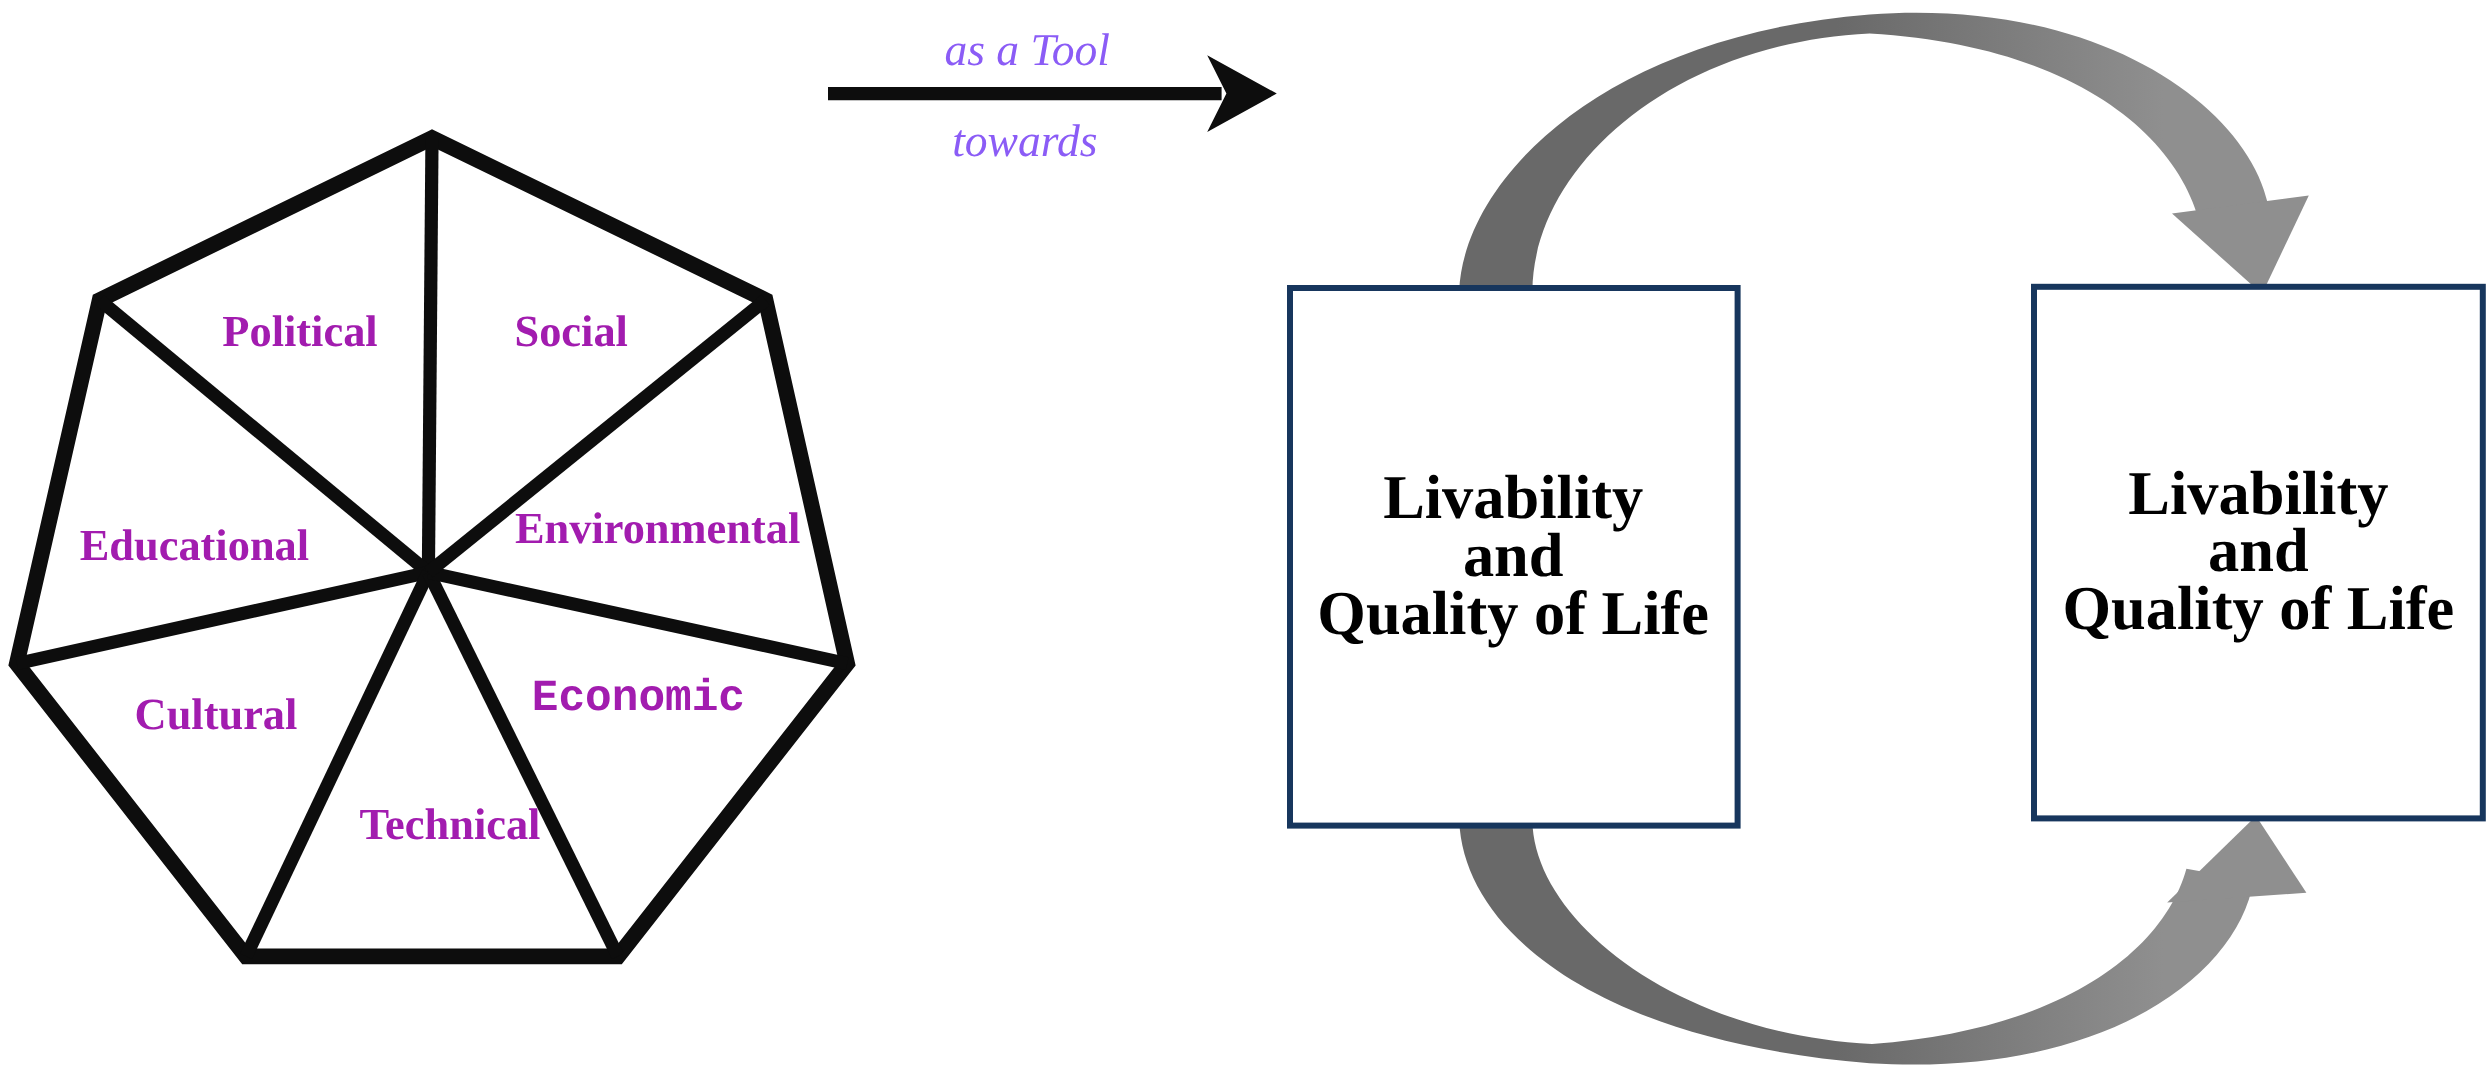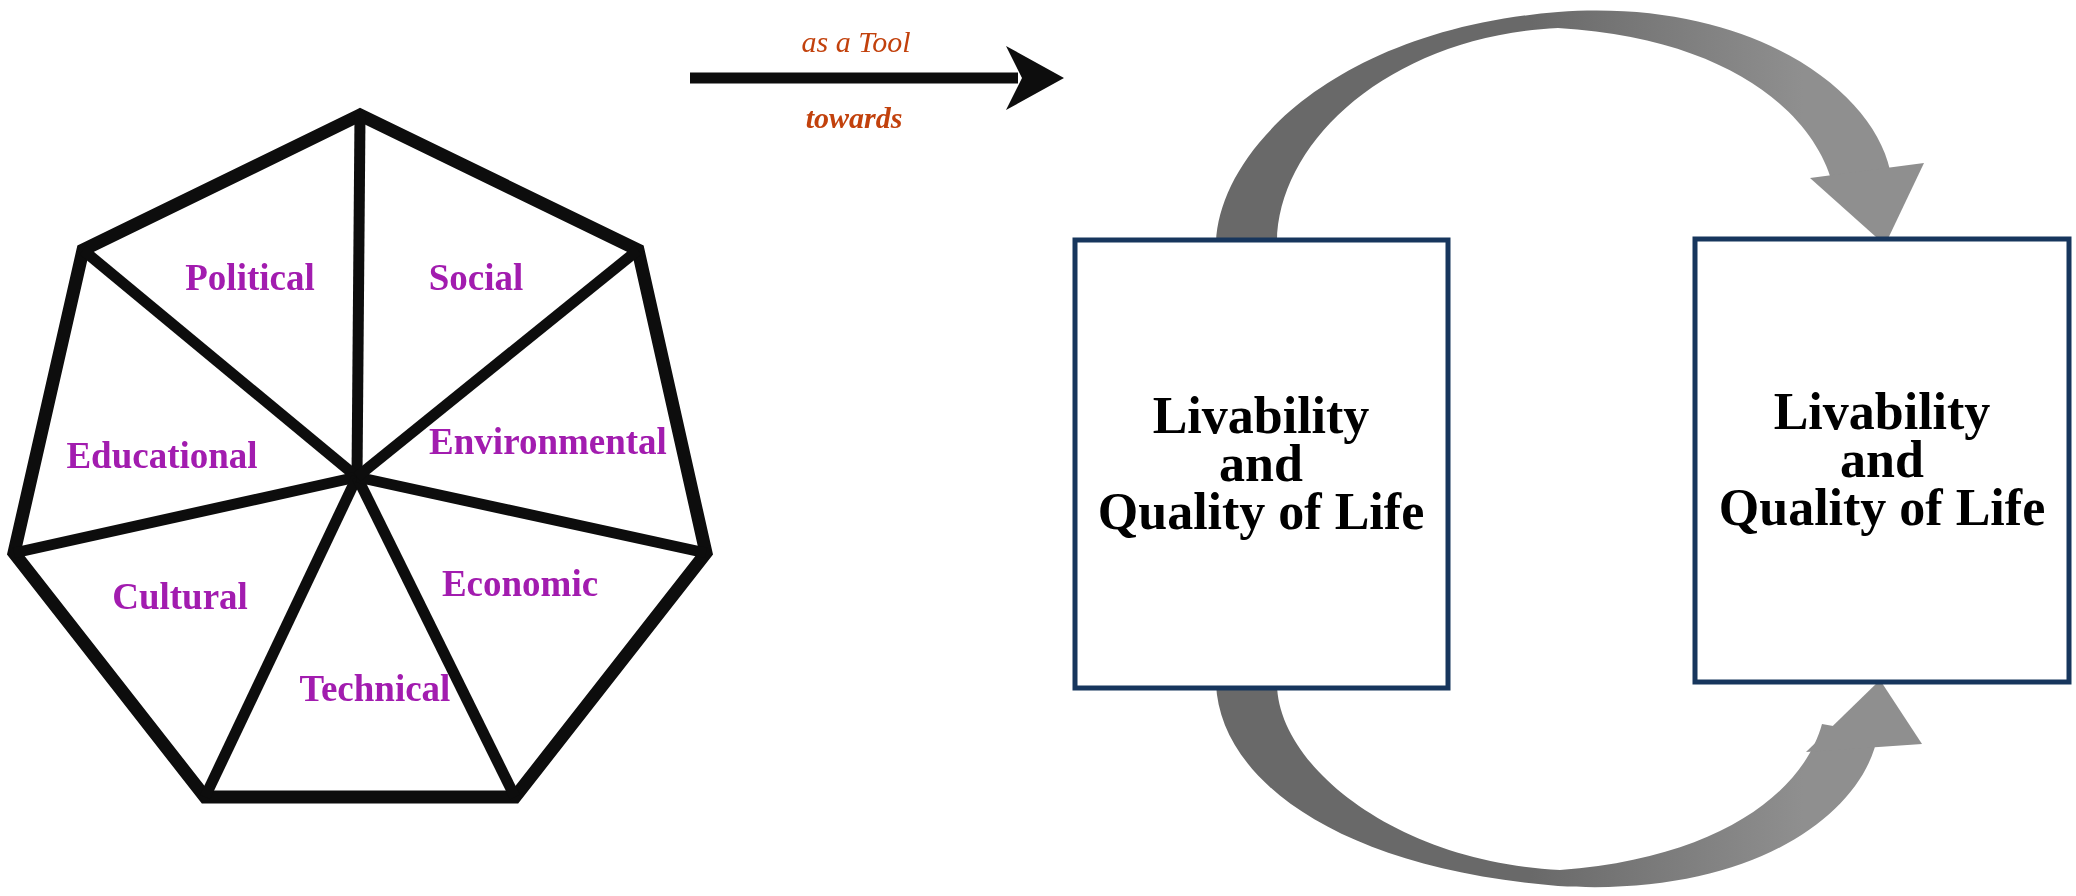--- a/index.html
+++ b/index.html
@@ -26,22 +26,22 @@
     font-weight: bold;
     font-size: 37px;
     color: #a21caf;
     white-space: nowrap;
     letter-spacing: 0px;
   }
   .flow-label {
     position: absolute;
     transform: translate(-50%, -50%);
     font-style: italic;
-    font-size: 30px;
-    color: #c2410c;
+    font-size: 38px;
+    color: #8b5cf6;
     white-space: nowrap;
   }
   .box-text {
     position: absolute;
     transform: translate(-50%, -50%);
     text-align: center;
     font-weight: bold;
     font-size: 52px;
     line-height: 48px;
     color: #000000;
@@ -101,25 +101,25 @@
       <line x1="690" y1="78" x2="1018" y2="78" stroke-width="11" stroke="#0d0d0d"></line>
       <polygon points="1006,46 1064,78 1006,110 1022,78" fill="#0d0d0d"></polygon>
     </g>
   </svg>
 
   <div class="hept-label" style="left:250px; top:277px;">Political</div>
   <div class="hept-label" style="left:476px; top:277px;">Social</div>
   <div class="hept-label" style="left:548px; top:441px;">Environmental</div>
   <div class="hept-label" style="left:162px; top:455px;">Educational</div>
   <div class="hept-label" style="left:180px; top:596px;text-align:right;">Cultural</div>
-  <div class="hept-label" style="left:520px; top:583px;">Economic</div>
+  <div class="hept-label" style="left:532px; top:583px;font-family:Liberation Mono, monospace;">Economic</div>
   <div class="hept-label" style="left:375px; top:688px;">Technical</div>
 
   <div class="flow-label" style="left:856px; top:42px;">as a Tool</div>
-  <div class="flow-label" style="left:854px; top:118px;font-weight:bold;">towards</div>
+  <div class="flow-label" style="left:854px; top:118px;">towards</div>
 
   <div class="box-text" style="left:1261px; top:464px;">
     <div>Livability</div>
     <div>and</div>
     <div>Quality of Life</div>
   </div>
   <div class="box-text" style="left:1882px; top:460px;">
     <div>Livability</div>
     <div>and</div>
     <div>Quality of Life</div>

